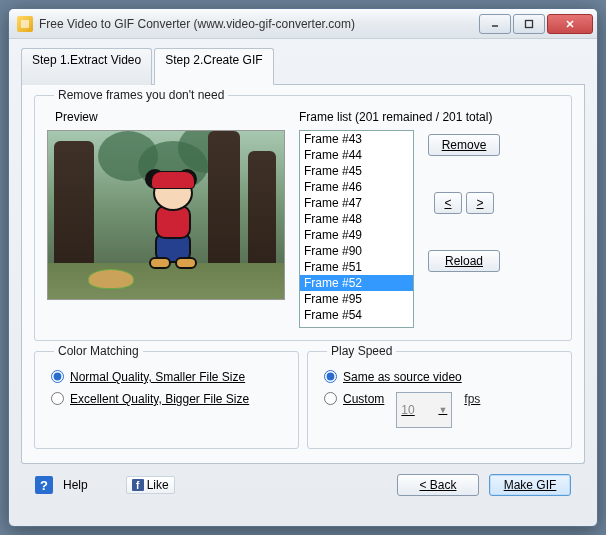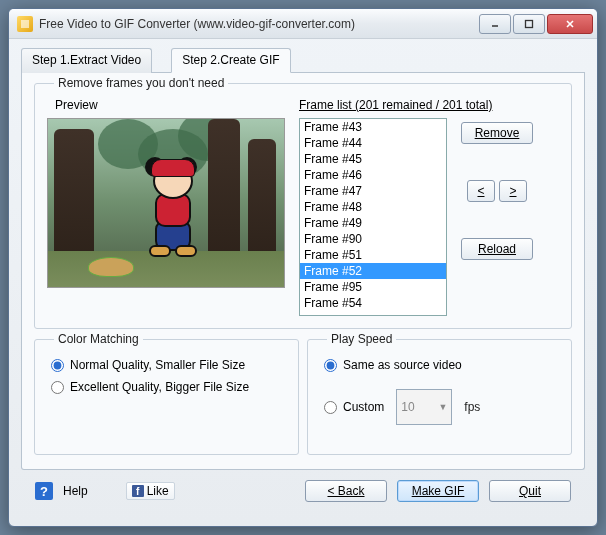--- a/index.html
+++ b/index.html
@@ -28,26 +28,26 @@
 .winbtn { width: 32px; height: 20px; border: 1px solid #8a9aae; border-radius: 3px; margin-left: 2px; background: linear-gradient(to bottom,#f5f8fb,#d9e2ea); display:flex;align-items:center;justify-content:center; cursor:pointer;}
 .winbtn.close { width: 46px; background: linear-gradient(to bottom,#e57373,#c94a4a); border-color:#a03030;}
 .winbtn svg { pointer-events:none; }
 
 .client {
   padding: 8px 12px 10px 12px;
 }
 
 .tabbar { display:flex; border-bottom: 1px solid #b8c4d0; }
 .tab {
-  padding: 4px 10px 5px 10px;
+  padding: 4px 10px 17px 10px;
   border: 1px solid #b8c4d0;
   border-bottom: none;
   background: linear-gradient(to bottom,#f6f8fa,#e4e9ee);
   border-radius: 3px 3px 0 0;
-  margin-right: 19px;
+  margin-right: 2px;
   position: relative;
   top: 1px;
   cursor: pointer;
 }
 .tab.active {
   background: #f8fafc;
   border-bottom: 1px solid #f8fafc;
   top: 1px;
   z-index: 2;
 }
@@ -100,24 +100,24 @@
 .m-ear{position:absolute;width:20px;height:20px;background:#111;border-radius:50%;}
 .m-e1{left:2px;top:-6px;} .m-e2{left:34px;top:-6px;}
 .m-cap{position:absolute;left:8px;top:-4px;width:44px;height:18px;background:#c23;border-radius:10px 10px 4px 4px;border:1px solid #111;}
 .m-body{position:absolute;left:12px;top:30px;width:36px;height:34px;background:#c23;border-radius:10px;border:2px solid #111;}
 .m-legs{position:absolute;left:12px;top:58px;width:36px;height:30px;background:#25408f;border-radius:8px 8px 10px 10px;border:2px solid #111;}
 .m-shoe{position:absolute;width:22px;height:12px;background:#d9a24a;border:2px solid #111;border-radius:10px;}
 .m-s1{left:6px;bottom:0;} .m-s2{left:32px;bottom:0;}
 .dog{position:absolute;left:40px;bottom:10px;width:46px;height:20px;background:#caa25a;border-radius:50% 50% 40% 40%;border:1px solid #6a4;}
 
 .framelist-col { flex:1; }
-.fl-label { margin: 4px 0 6px 0; text-decoration: underline; }
+.fl-label { margin: 4px 0 6px 0; }
 .fl-row { display:flex; gap:10px; }
 .listbox {
-  width: 148px; height: 198px;
+  width: 115px; height: 198px;
   border: 1px solid #8aa;
   background: #fff;
   overflow-y: scroll;
 }
 .listbox .item { padding: 1px 4px; cursor: default; }
 .listbox .item.selected { background: #3399ff; color: #fff; }
 .listbox::-webkit-scrollbar { width: 17px; }
 .listbox::-webkit-scrollbar-track { background: #f0f0f0; border-left:1px solid #ccc;}
 .listbox::-webkit-scrollbar-thumb { background: linear-gradient(to right,#e8eef4,#c8d4e0); border:1px solid #9ab; border-radius:2px;}
 .listbox::-webkit-scrollbar-button { height:17px; background:#e8eef4; border:1px solid #9ab;}
@@ -130,25 +130,25 @@
   background: linear-gradient(to bottom,#fdfefe,#e6ecf2);
   cursor: pointer;
   padding: 0 8px;
   display:inline-flex;align-items:center;justify-content:center;text-decoration:underline;
 }
 .navpair { display:flex; gap:4px; }
 .navpair .btn { min-width: 28px; padding:0; }
 
 .lower { display:flex; gap:8px; }
 .lower .group { flex:1; margin-bottom:0; min-height: 92px;}
-.radio-row { display:flex; align-items:center; gap:6px; margin: 8px 4px; }
+.radio-row { display:flex; align-items:flex-start; gap:6px; margin: 8px 4px; text-decoration: underline; }
 .radio-row input[type=radio]{ width:13px;height:13px; accent-color:#2a6dd0;}
 .fps-combo {
   width: 56px; height: 28px; border:1px solid #9ab; background:#f3f3f3; color:#888;
-  display:inline-flex;align-items:center;justify-content:space-between;padding:17px 4px;margin:9px 6px;
+  display:inline-flex;align-items:center;justify-content:space-between;padding:17px 4px;margin:0 6px;
 }
 .fps-combo .arrow{font-size:9px;color:#888;}
 .fps-label{color:#222;}
 
 .bottombar {
   display:flex; align-items:center;
   padding: 10px 14px 0 14px;
   gap: 10px;
 }
 .help-icon{width:18px;height:18px;background:#2a6dd0;color:#fff;border-radius:2px;display:flex;align-items:center;justify-content:center;font-weight:bold;font-size:13px;}
@@ -291,16 +291,15 @@
       <div class="help-icon">?</div>
       <span style="cursor:pointer;">Help</span>
       <span style="width:18px;"></span>
       <div class="fb-like">
         <div class="fb-f">f</div>
         <span>Like</span>
       </div>
       <div class="spacer"></div>
       <button class="btn">&lt; Back</button>
       <button class="btn primary">Make GIF</button>
-      <button class="btn">Quit</button>
     </div>
   </div>
 </div>
 
 </body></html>

